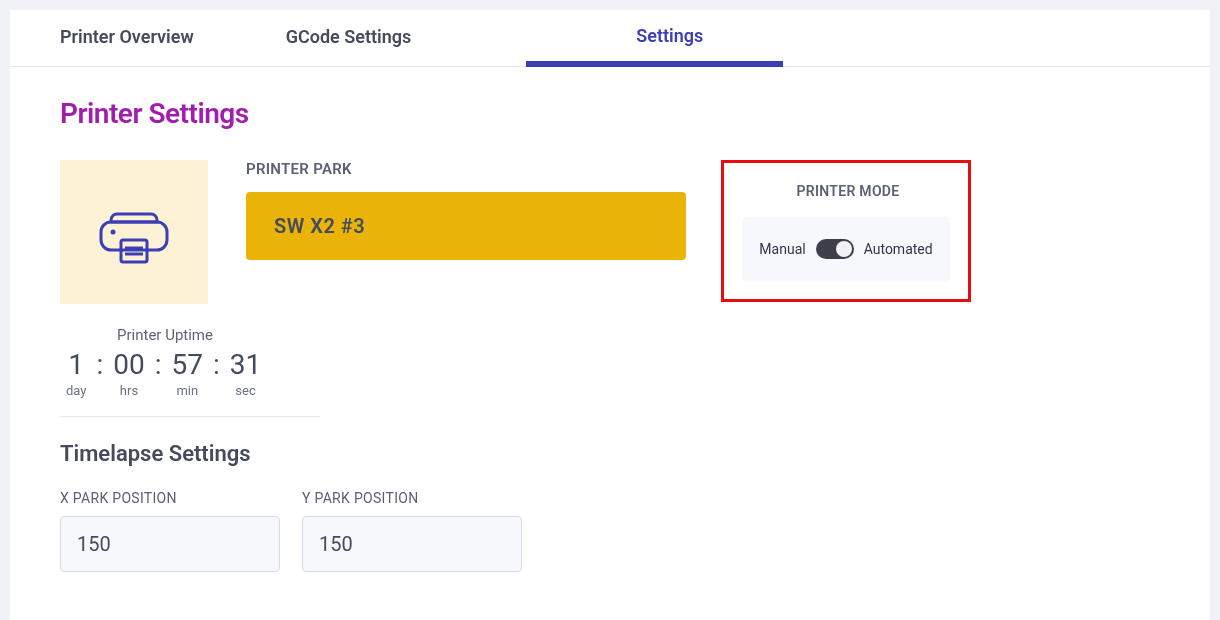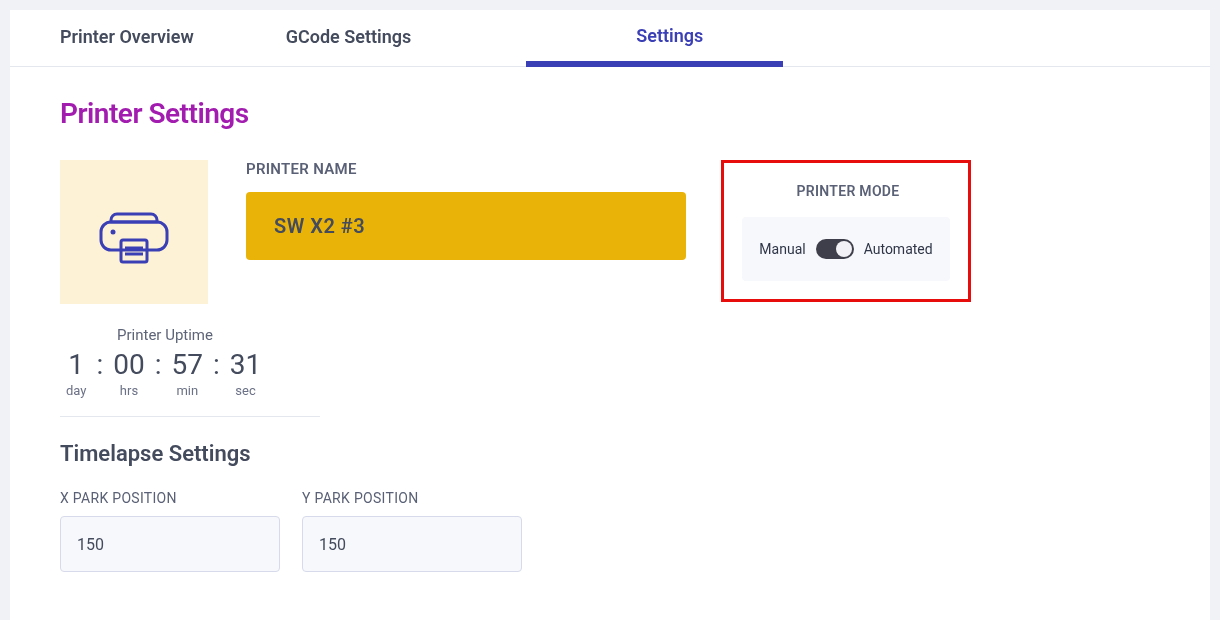--- a/index.html
+++ b/index.html
@@ -195,21 +195,21 @@
     color: #5a6176;
     margin-bottom: 10px;
   }
   .pos-input {
     width: 100%;
     height: 56px;
     border: 1px solid #d7daea;
     background: #f7f8fc;
     border-radius: 4px;
     padding: 0 16px;
-    font-size: 16px;
+    font-size: 20px;
     color: #444b5d;
     font-family: inherit;
   }
 </style>
 </head>
 <body>
 
 <div class="page">
   <div class="tabs">
     <div class="tab first">Printer Overview</div>
@@ -228,21 +228,21 @@
             <rect x="8" y="26" width="66" height="28" rx="10"></rect>
             <rect x="28" y="44" width="26" height="22" rx="2"></rect>
             <circle cx="20" cy="36" r="2.5" fill="#3b3fb6" stroke="none"></circle>
             <line x1="32" y1="52" x2="50" y2="52"></line>
             <line x1="32" y1="58" x2="50" y2="58"></line>
           </svg>
         </span>
       </div>
 
       <div class="left-col">
-        <div class="field-label">PRINTER NAME</div>
+        <div class="field-label">PRINTER PARK</div>
         <div class="readonly-box">SW X2 #3</div>
       </div>
 
       <div class="mode-card">
         <div class="mode-title">PRINTER MODE</div>
         <div class="mode-body">
           <span>Manual</span>
           <span class="toggle">
               <span class="knob"></span>
             </span>

